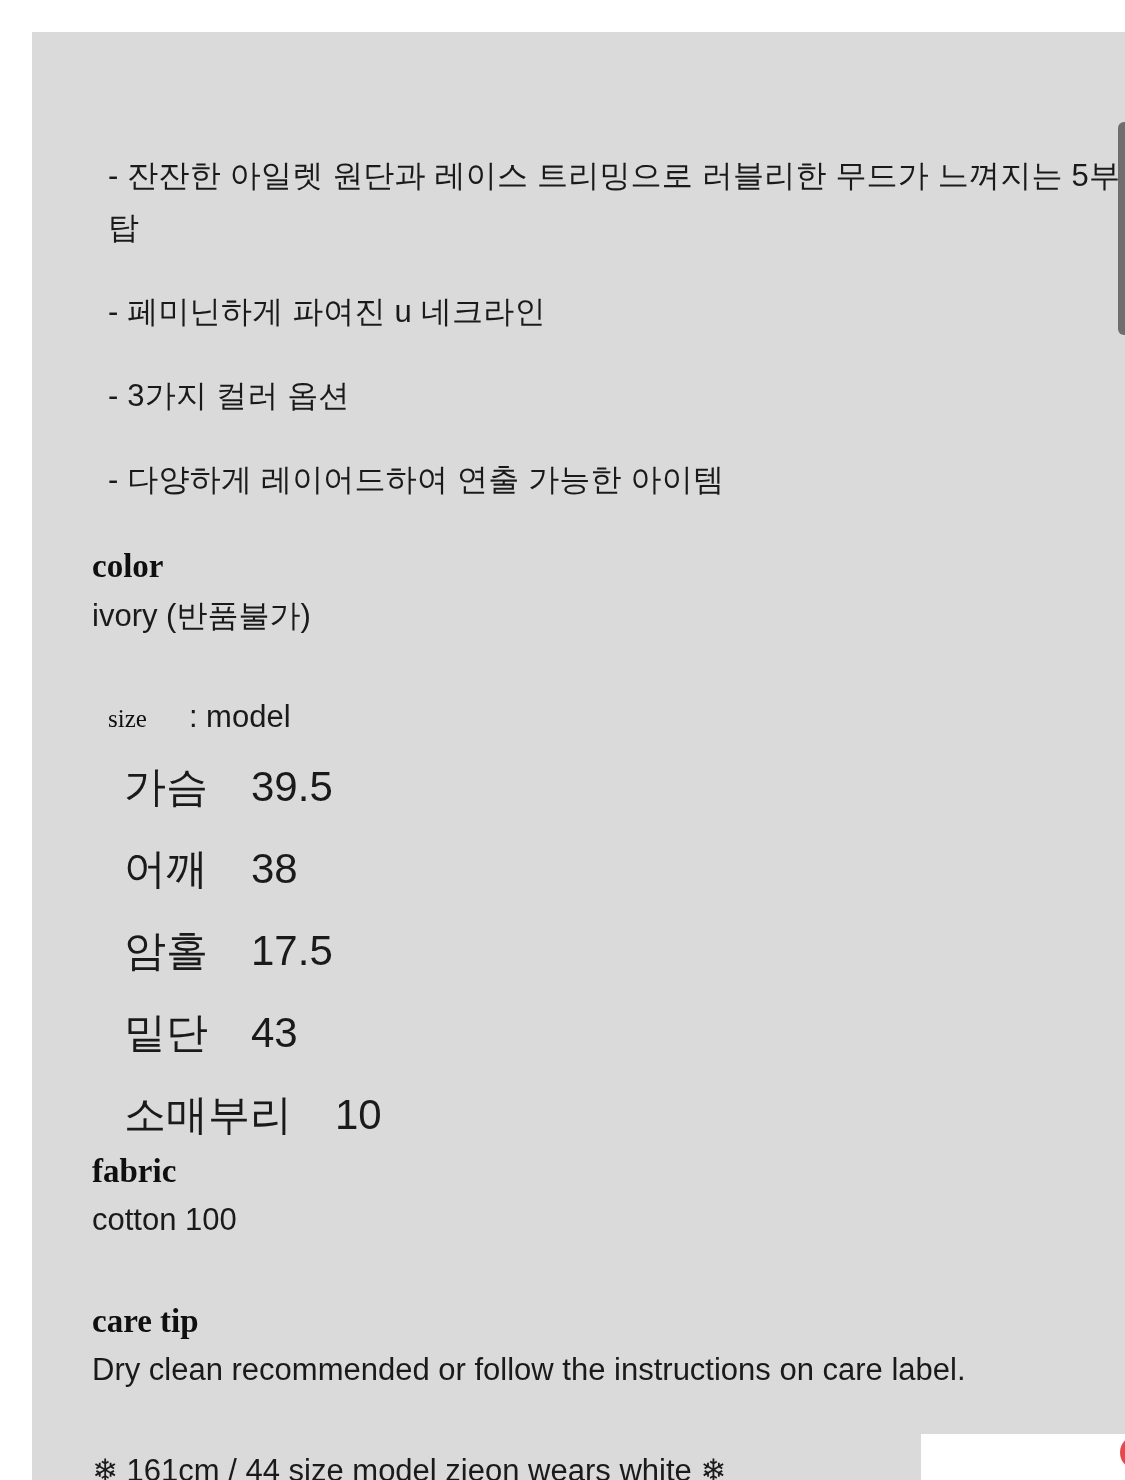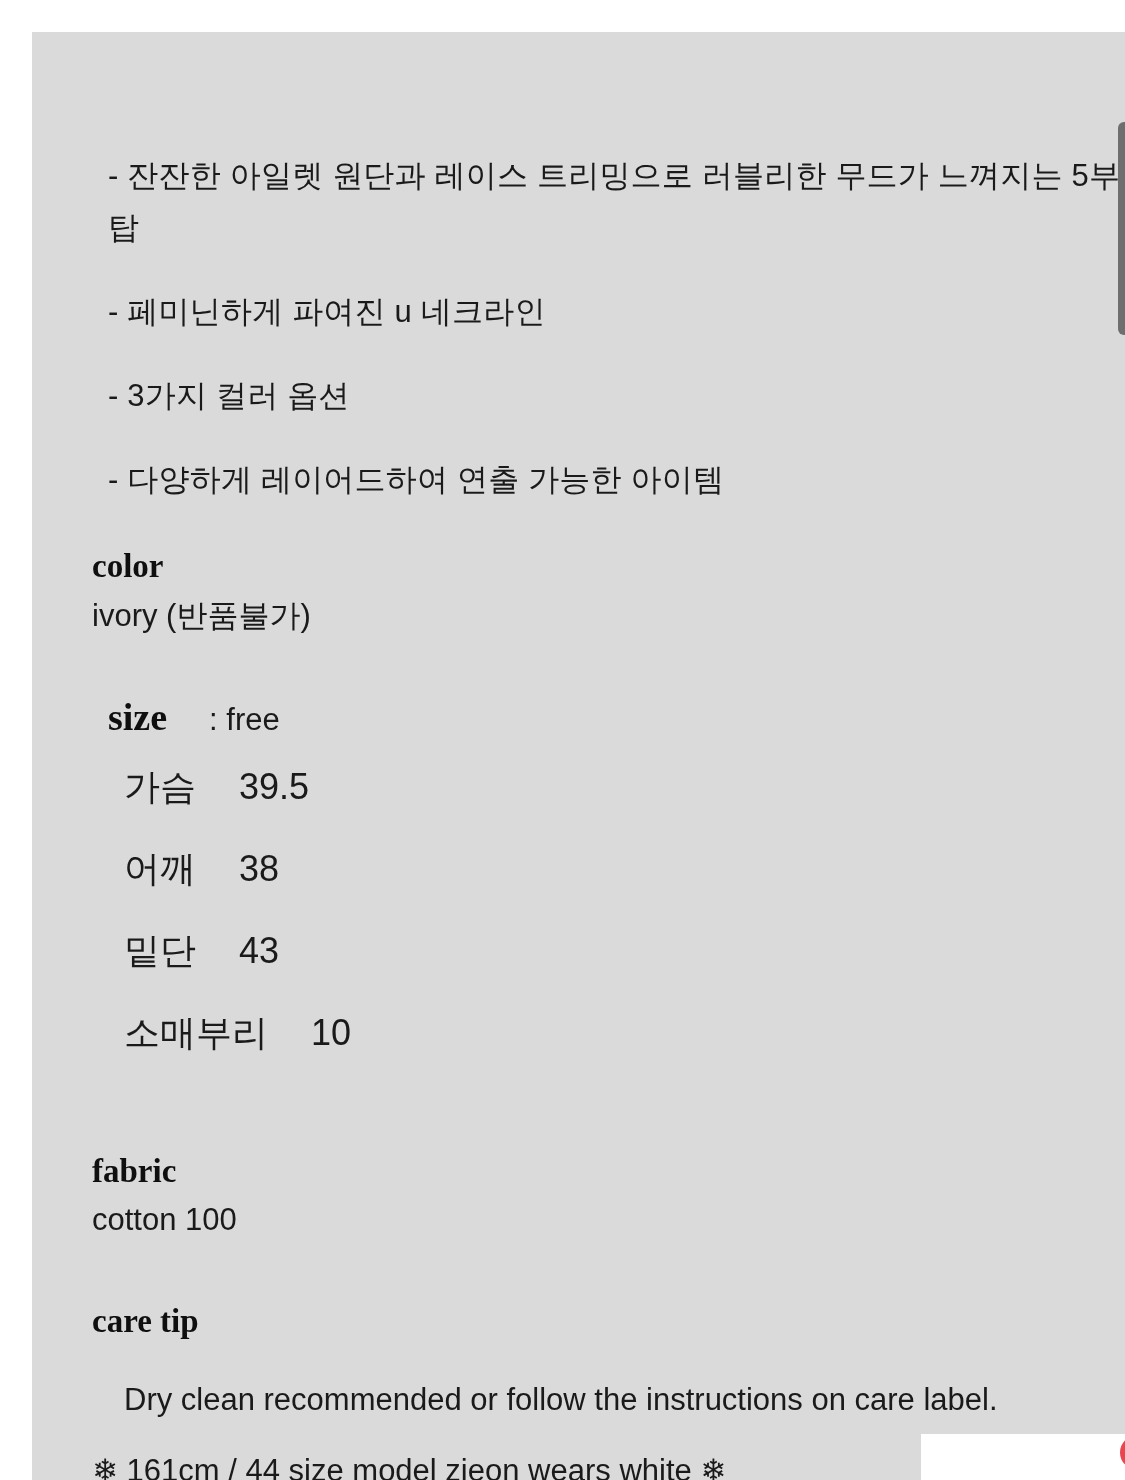--- a/index.html
+++ b/index.html
@@ -42,45 +42,45 @@
     line-height: 38px;
     color: #1a1a1a;
   }
 
   .heading-color   { top: 500px; }
   .value-color     { top: 549px; }
 
   .size-row        { position: absolute; left: 44px; top: 650px; line-height: 38px; }
   .size-row .size-heading {
     font-family: "Liberation Serif", "DejaVu Serif", serif;
-    font-weight: bold;
-    font-size: 38px;
+    font-weight: normal;
+    font-size: 25px;
     color: #0f0f0f;
     margin-top: 40px;
   }
   .size-row .size-suffix {
     font-size: 31px;
     margin-left: 10px;
     color: #1a1a1a;
   }
 
   .measure-list {
     position: absolute;
     left: 44px;
     top: 698px;
-    font-size: 36px;
+    font-size: 42px;
     line-height: 50px;
     color: #1a1a1a;
   }
   .measure-list .value { margin-left: 11px; }
 
   .heading-fabric  { top: 1105px; }
   .value-fabric    { top: 1153px; }
   .heading-care    { top: 1255px; }
-  .value-care      { top: 1333px; margin-left: 32px; }
+  .value-care      { top: 1303px; }
 
   .model-note {
     position: absolute;
     left: 44px;
     top: 1404px;
     font-size: 31px;
     line-height: 38px;
     color: #1a1a1a;
   }
 
@@ -145,26 +145,27 @@
     <div>- 잔잔한 아일렛 원단과 레이스 트리밍으로 러블리한 무드가 느껴지는 5부 탑</div>
     <div>- 페미닌하게 파여진 u 네크라인</div>
     <div>- 3가지 컬러 옵션</div>
     <div>- 다양하게 레이어드하여 연출 가능한 아이템</div>
   </div>
 
   <div class="section-heading heading-color">color</div>
   <div class="section-value value-color">ivory (반품불가)</div>
 
   <div class="size-row">
-    <span class="size-heading">size</span><span class="size-suffix">: free</span>
+    <span class="size-heading">size</span><span class="size-suffix">: model</span>
   </div>
 
   <div class="measure-list">
     <div><span class="label">가슴</span><span class="value">39.5</span></div>
     <div><span class="label">어깨</span><span class="value">38</span></div>
+    <div><span class="label">암홀</span><span class="value">17.5</span></div>
     <div><span class="label">밑단</span><span class="value">43</span></div>
     <div><span class="label">소매부리</span><span class="value">10</span></div>
   </div>
 
   <div class="section-heading heading-fabric">fabric</div>
   <div class="section-value value-fabric">cotton 100</div>
 
   <div class="section-heading heading-care">care tip</div>
   <div class="section-value value-care">Dry clean recommended or follow the instructions on care label.</div>
 

